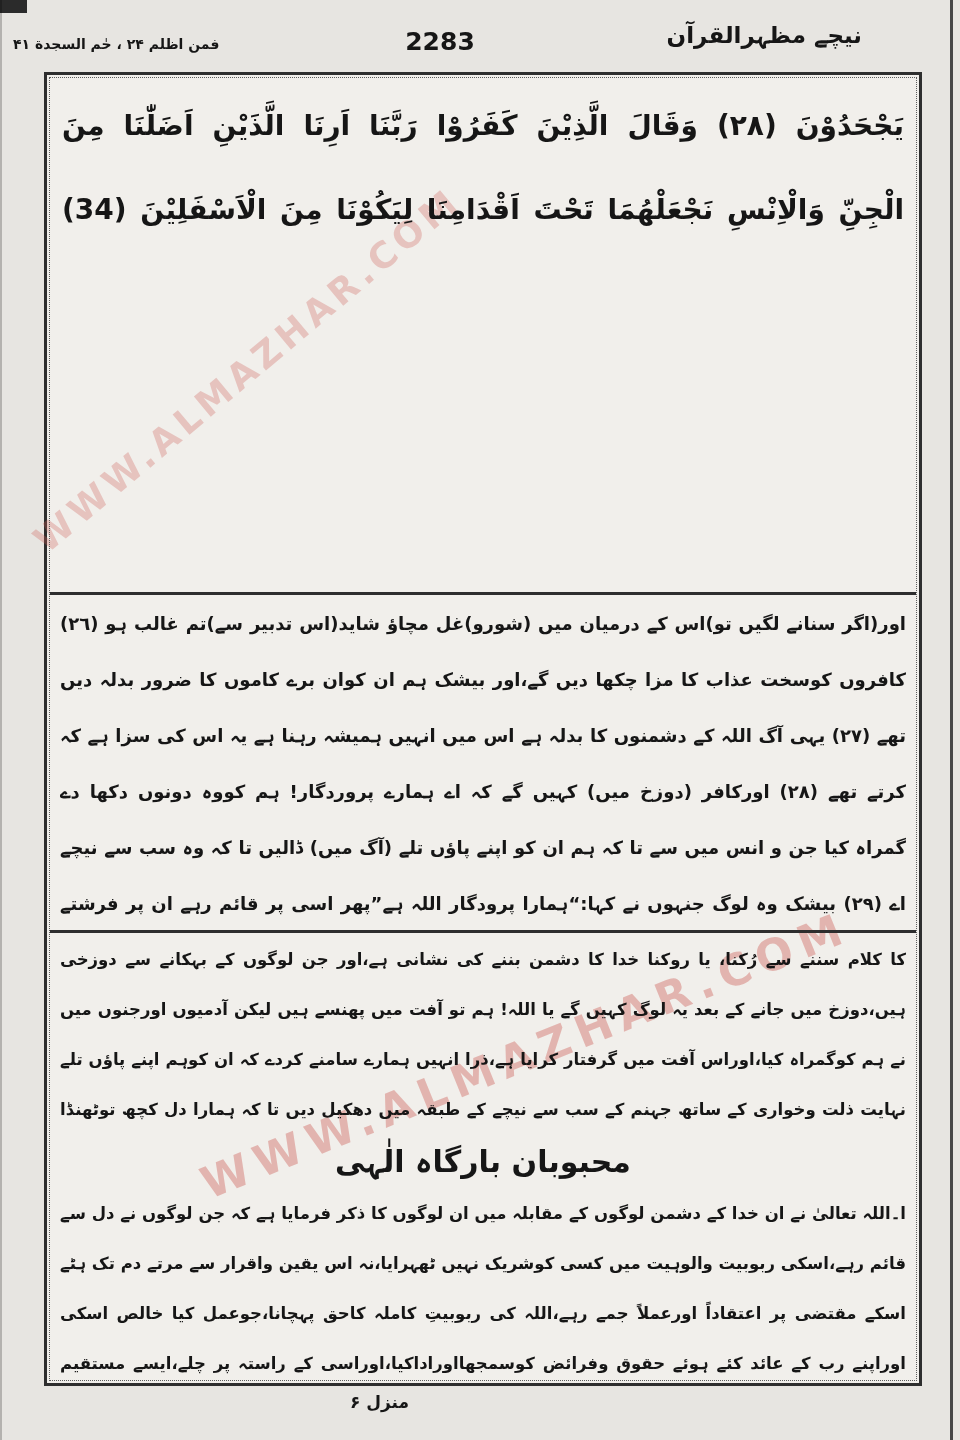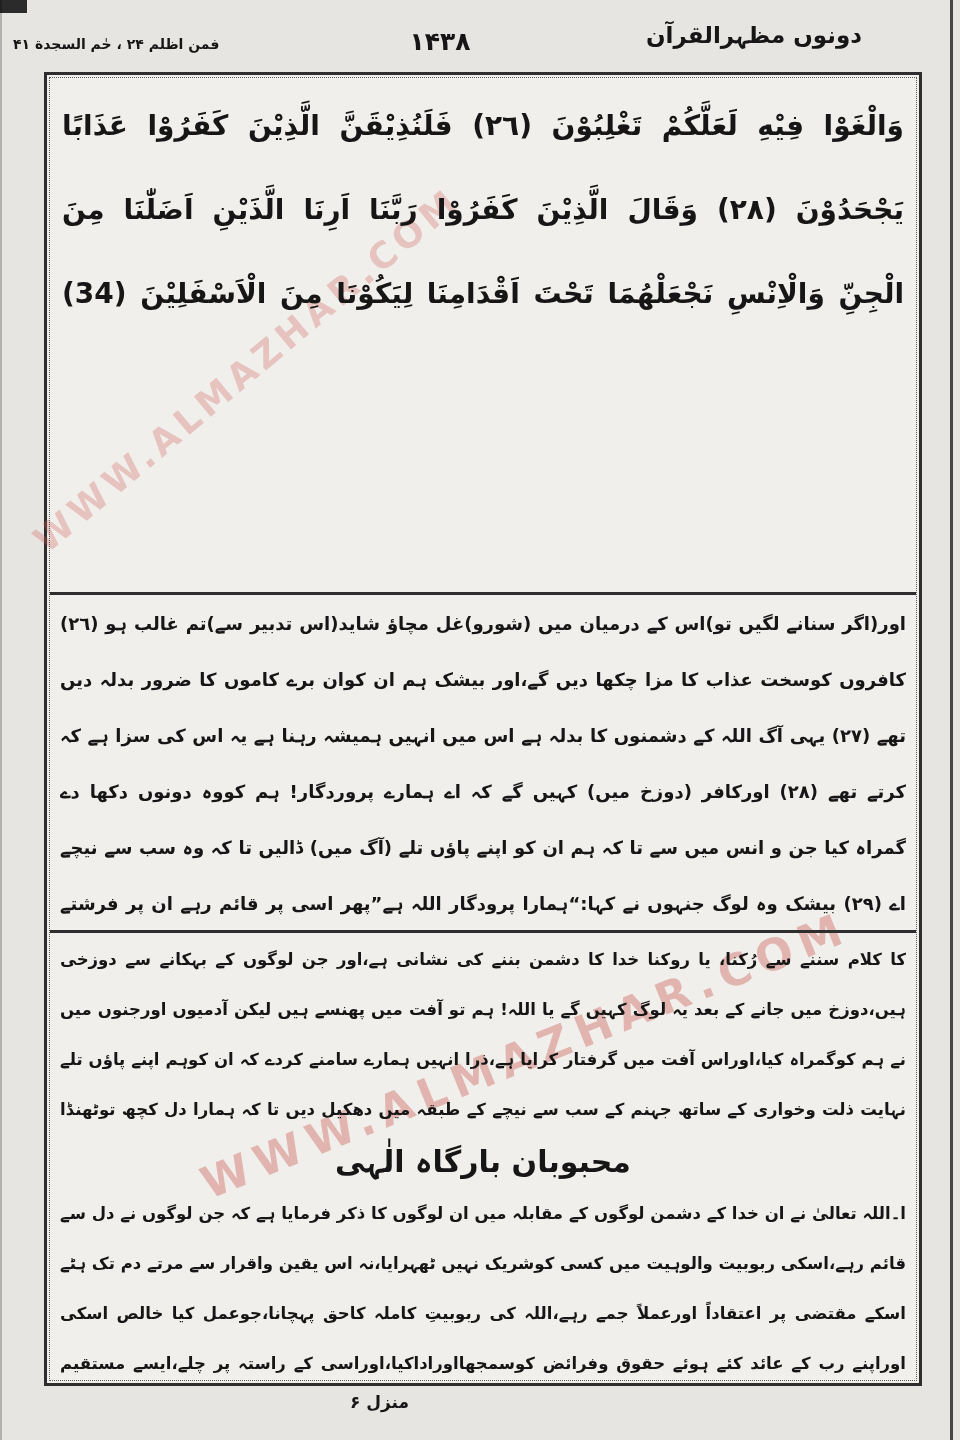--- a/index.html
+++ b/index.html
@@ -61,31 +61,30 @@
 <body>
 
 <div>
 
   <div class="artifact-topleft"></div>
   <div class="scan-edge-left"></div>
   <div class="scan-edge-right"></div>
 
   <div class="header">
     <div class="h-juz">فمن اظلم ۲۴ ، حٰم السجدة ۴۱</div>
-    <div class="h-page">۱۴۳۸</div>
-    <div class="h-title">دونوں مظہرالقرآن</div>
+    <div class="h-page">2283</div>
+    <div class="h-title">نیچے مظہرالقرآن</div>
   </div>
 
   <div class="main-frame">
     <div class="wm wm1">WWW.ALMAZHAR.COM</div>
     <div class="wm wm2">WWW.ALMAZHAR.COM</div>
     <div class="inner-frame">
 
       <section class="quran-box">
-          <div class="line">وَالْغَوْا فِيْهِ لَعَلَّكُمْ تَغْلِبُوْنَ (٢٦) فَلَنُذِيْقَنَّ الَّذِيْنَ كَفَرُوْا عَذَابًا</div>
           <div class="line">يَجْحَدُوْنَ (٢٨) وَقَالَ الَّذِيْنَ كَفَرُوْا رَبَّنَا اَرِنَا الَّذَيْنِ اَضَلّٰنَا مِنَ</div>
           <div class="line">الْجِنِّ وَالْاِنْسِ نَجْعَلْهُمَا تَحْتَ اَقْدَامِنَا لِيَكُوْنَا مِنَ الْاَسْفَلِيْنَ (34)</div>
         </section>
 
       <section class="translation-box">
           <div class="line">اور(اگر سنانے لگیں تو)اس کے درمیان میں (شورو)غل مچاؤ شاید(اس تدبیر سے)تم غالب ہو (٢٦) پس ضرور ہم ان</div>
           <div class="line">کافروں کوسخت عذاب کا مزا چکھا دیں گے،اور بیشک ہم ان کوان برے کاموں کا ضرور بدلہ دیں گے کہ جووہ کرتے</div>
           <div class="line">تھے (٢٧) یہی آگ اللہ کے دشمنوں کا بدلہ ہے اس میں انہیں ہمیشہ رہنا ہے یہ اس کی سزا ہے کہ وہ ہماری آیتوں کا انکار</div>
           <div class="line">کرتے تھے (٢٨) اورکافر (دوزخ میں) کہیں گے کہ اے ہمارے پروردگار! ہم کووہ دونوں دکھا دے جنہوں نے ہم کو</div>
           <div class="line">گمراہ کیا جن و انس میں سے تا کہ ہم ان کو اپنے پاؤں تلے (آگ میں) ڈالیں تا کہ وہ سب سے نیچے رہیں</div>

